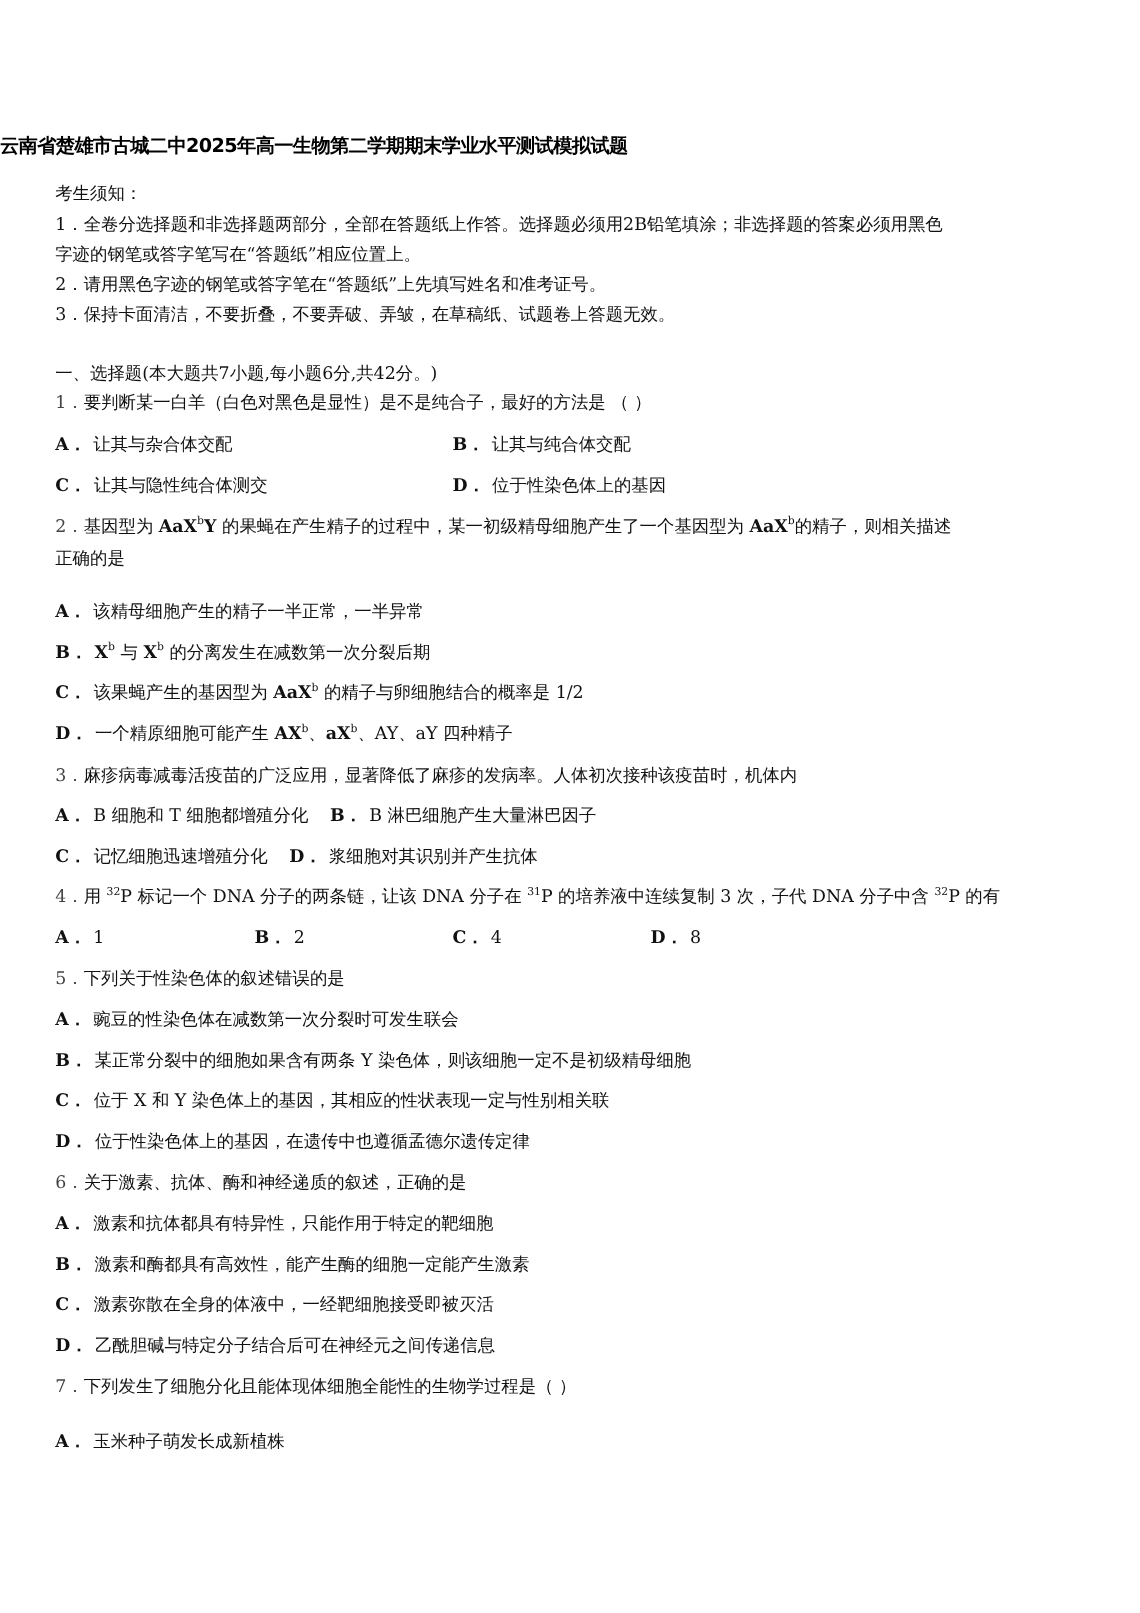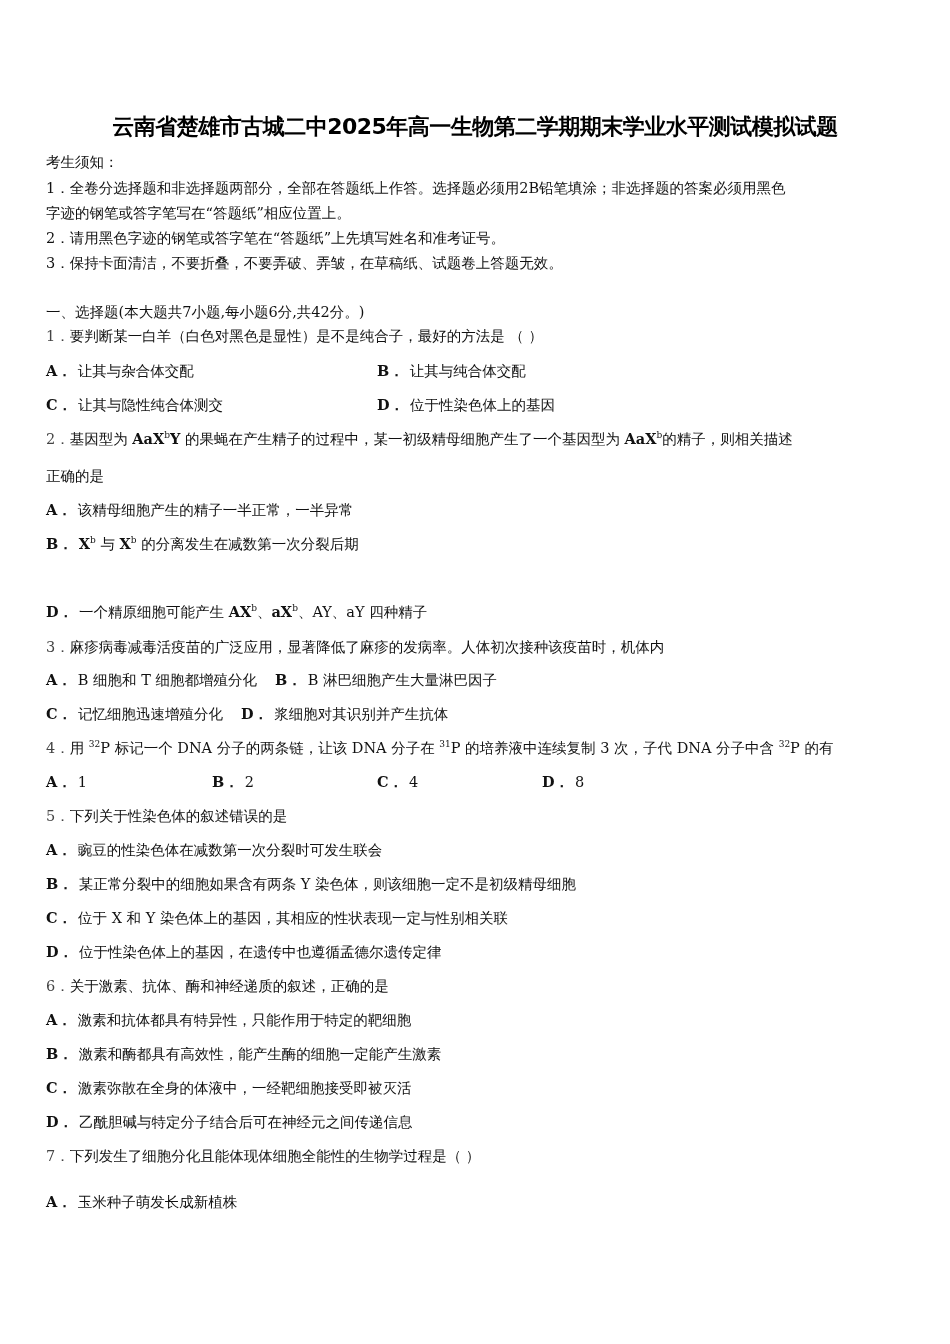--- a/index.html
+++ b/index.html
@@ -1,21 +1,21 @@
 <!DOCTYPE html>
 <html><head>
 <meta charset="utf-8">
 <style>
   html, body { margin: 0; padding: 0; background: #ffffff; }
   body { width: 950px; height: 1344px; position: relative; overflow: hidden;
          font-family: "DejaVu Serif", "Liberation Serif", serif; color: #111; }
   .page { position: absolute; left: 0; top: 0; width: 950px; height: 1344px; }
-  .title { position: absolute; left: 0; width: 950px; top: 112px; text-align: center;
+  .title { position: absolute; left: 0; width: 950px; top: 112px; text-align: left;
            font-family: "DejaVu Sans", "Liberation Sans", sans-serif; font-weight: bold;
-           font-size: 22px; letter-spacing: -0.5px; color: #000; }
+           font-size: 16px; letter-spacing: -0.5px; color: #000; }
   .line { position: absolute; left: 46px; font-size: 14.5px; line-height: 20px; white-space: nowrap; color: #111; }
   .notice { font-family: "DejaVu Serif", "Liberation Serif", serif; }
   .q { font-family: "DejaVu Serif", "Liberation Serif", serif; }
   .qnum { color: #444; font-weight: normal; }
   .opt { font-weight: normal; }
   .opt .lbl { font-weight: bold; margin-right: 6px; }
   sup { font-size: 9px; vertical-align: 6px; line-height: 0; }
 </style>
 </head>
 <body>
@@ -44,26 +44,29 @@
   <div class="line opt" style="top:395px">
     <span class="lbl">C．</span><span>让其与隐性纯合体测交</span>
   </div>
   <div class="line opt" style="top:395px; left:377px">
     <span class="lbl">D．</span><span>位于性染色体上的基因</span>
   </div>
 
   <div class="line q" style="top:429px">
     <span class="qnum">2．</span><span>基因型为 </span><b>AaX</b><sup>b</sup><b>Y</b><span> 的果蝇在产生精子的过程中，某一初级精母细胞产生了一个基因型为 </span><b>AaX</b><sup>b</sup><span>的精子，则相关描述</span>
   </div>
-  <div class="line q" style="top:466px">正确的是</div>
+  <div class="line q" style="top:456px">正确的是</div>
   <div class="line opt" style="top:500px">
     <span class="lbl">A．</span><span>该精母细胞产生的精子一半正常，一半异常</span>
   </div>
   <div class="line opt" style="top:534px">
     <span class="lbl">B．</span><b>X</b><sup>b</sup><span> 与 </span><b>X</b><sup>b</sup><span> 的分离发生在减数第一次分裂后期</span>
+  </div>
+  <div class="line opt" style="top:568px">
+    <span class="lbl">C．</span><span>该果蝇产生的基因型为 </span><b>AaX</b><sup>b</sup><span> 的精子与卵细胞结合的概率是 1/2</span>
   </div>
   <div class="line opt" style="top:602px">
     <span class="lbl">D．</span><span>一个精原细胞可能产生 </span><b>AX</b><sup>b</sup><span>、</span><b>aX</b><sup>b</sup><span>、AY、aY 四种精子</span>
   </div>
 
   <div class="line q" style="top:637px">
     <span class="qnum">3．</span><span>麻疹病毒减毒活疫苗的广泛应用，显著降低了麻疹的发病率。人体初次接种该疫苗时，机体内</span>
   </div>
   <div class="line opt" style="top:670px">
     <span class="lbl">A．</span><span>B 细胞和 T 细胞都增殖分化</span><span style="display:inline-block;width:18px"></span><span class="lbl">B．</span><span>B 淋巴细胞产生大量淋巴因子</span>

